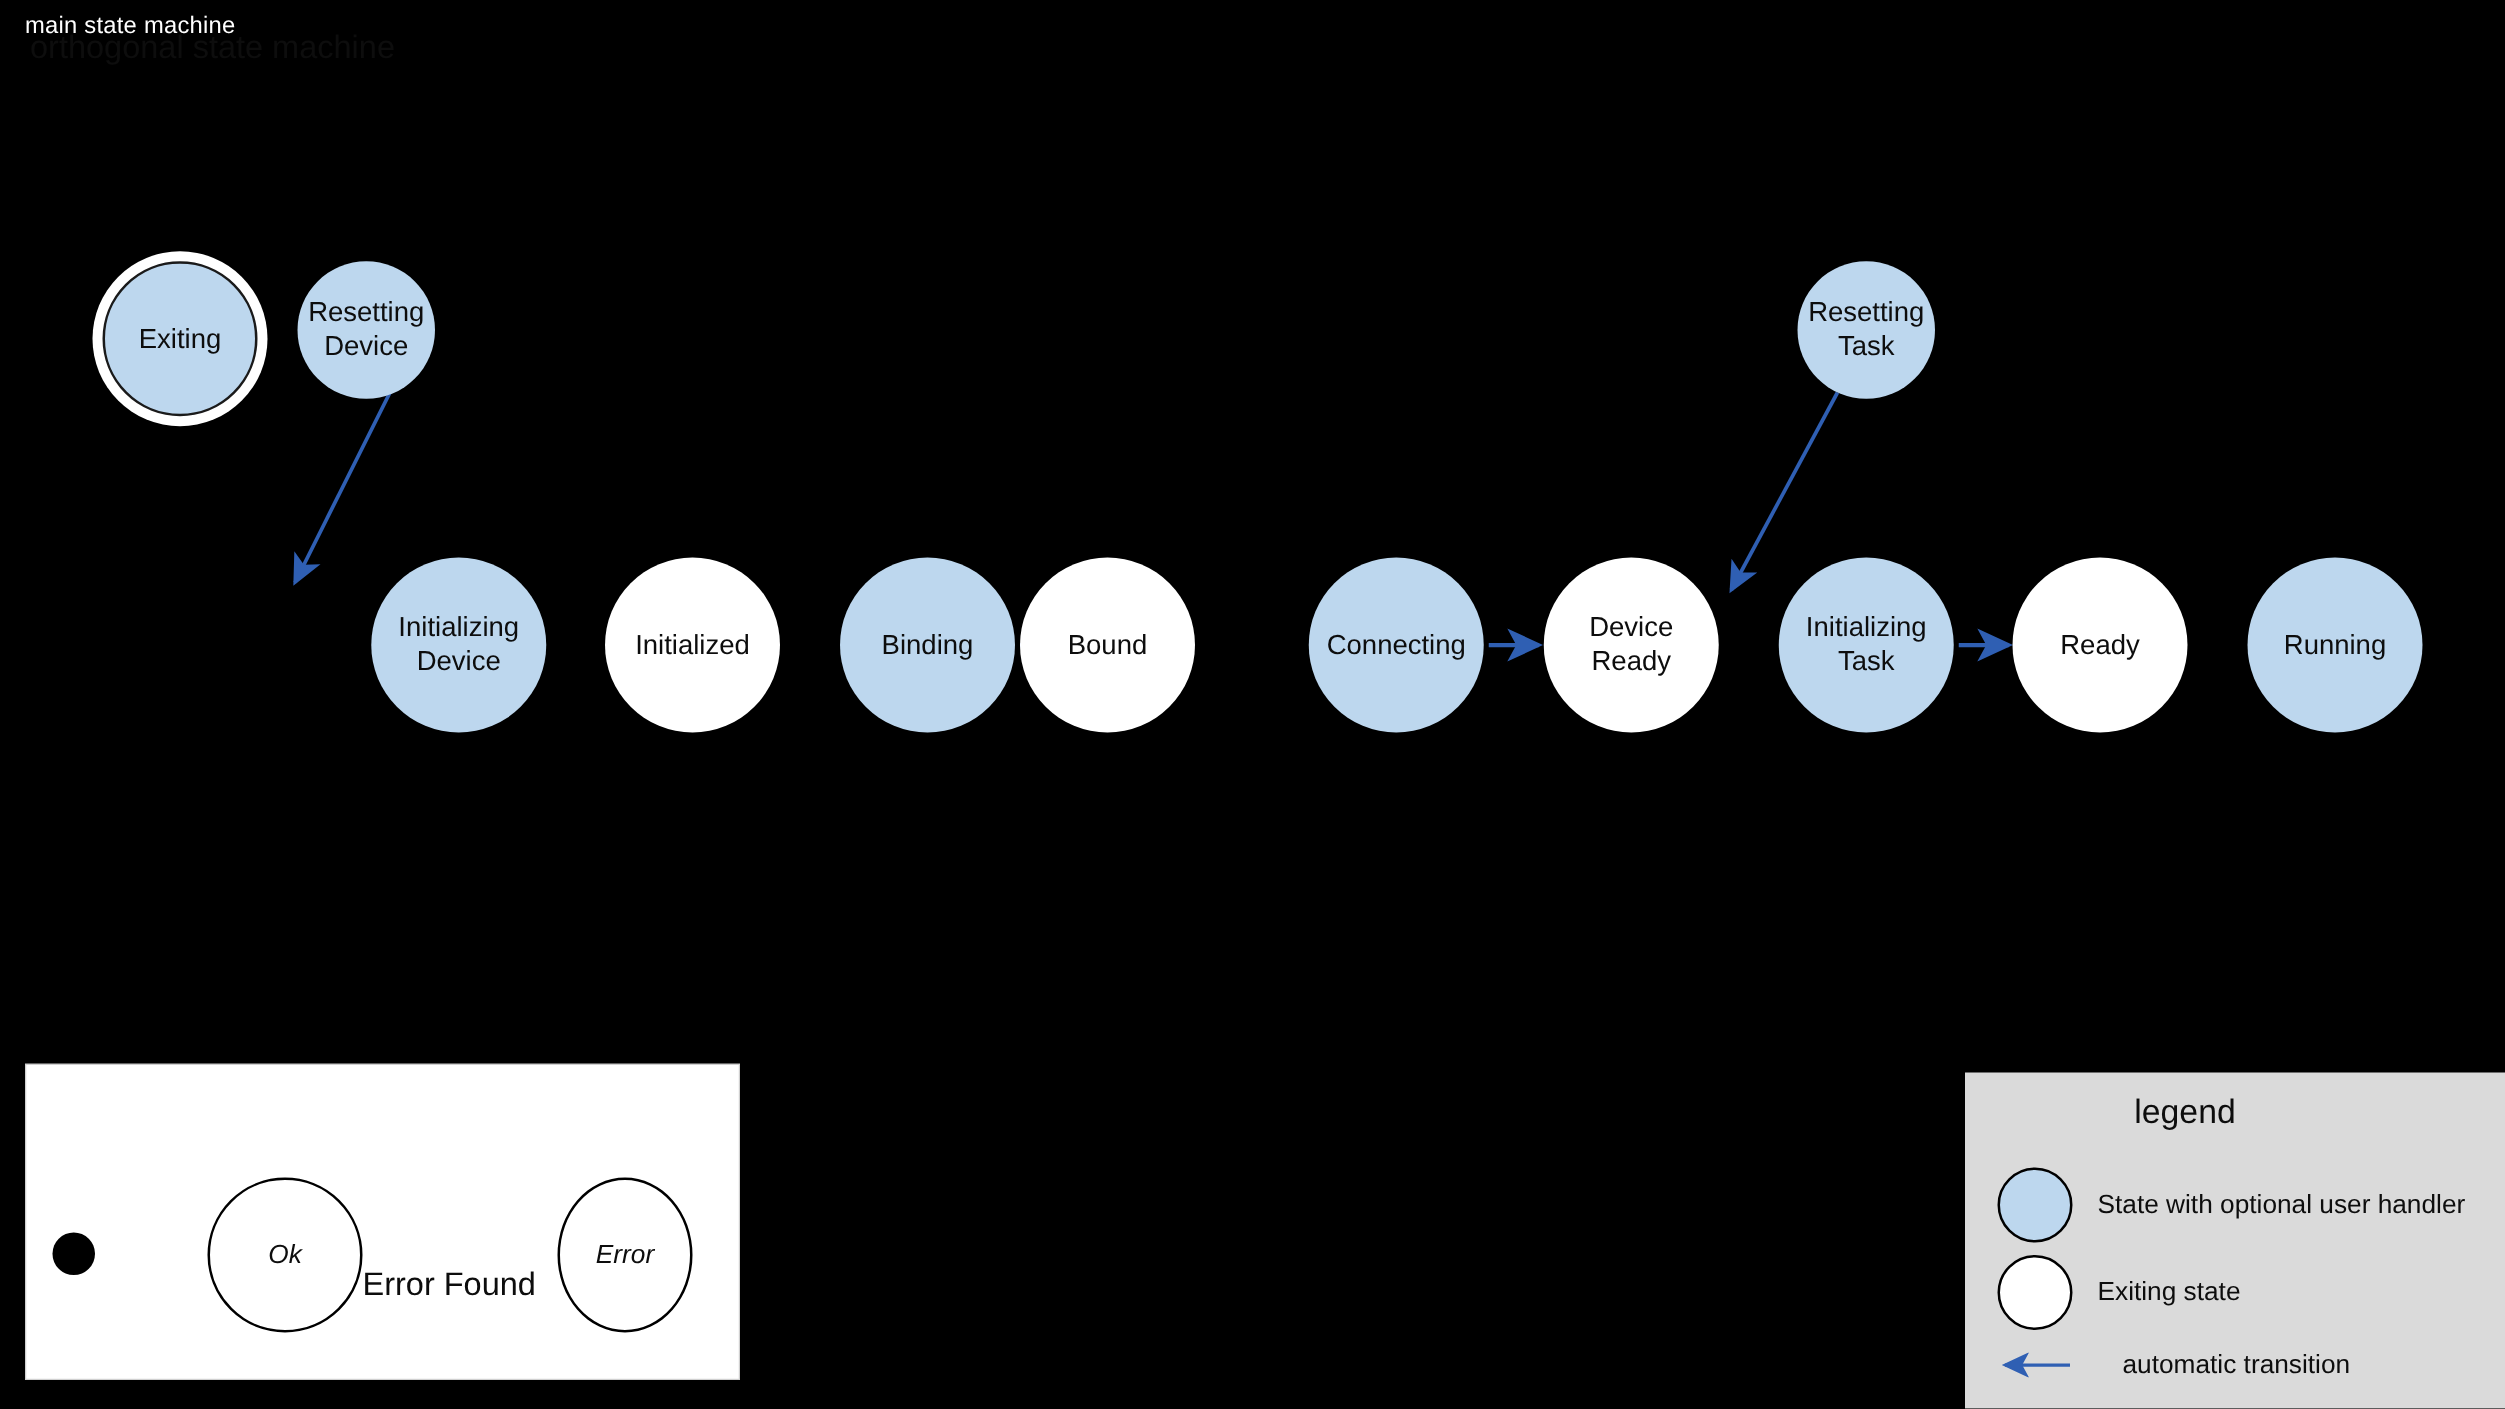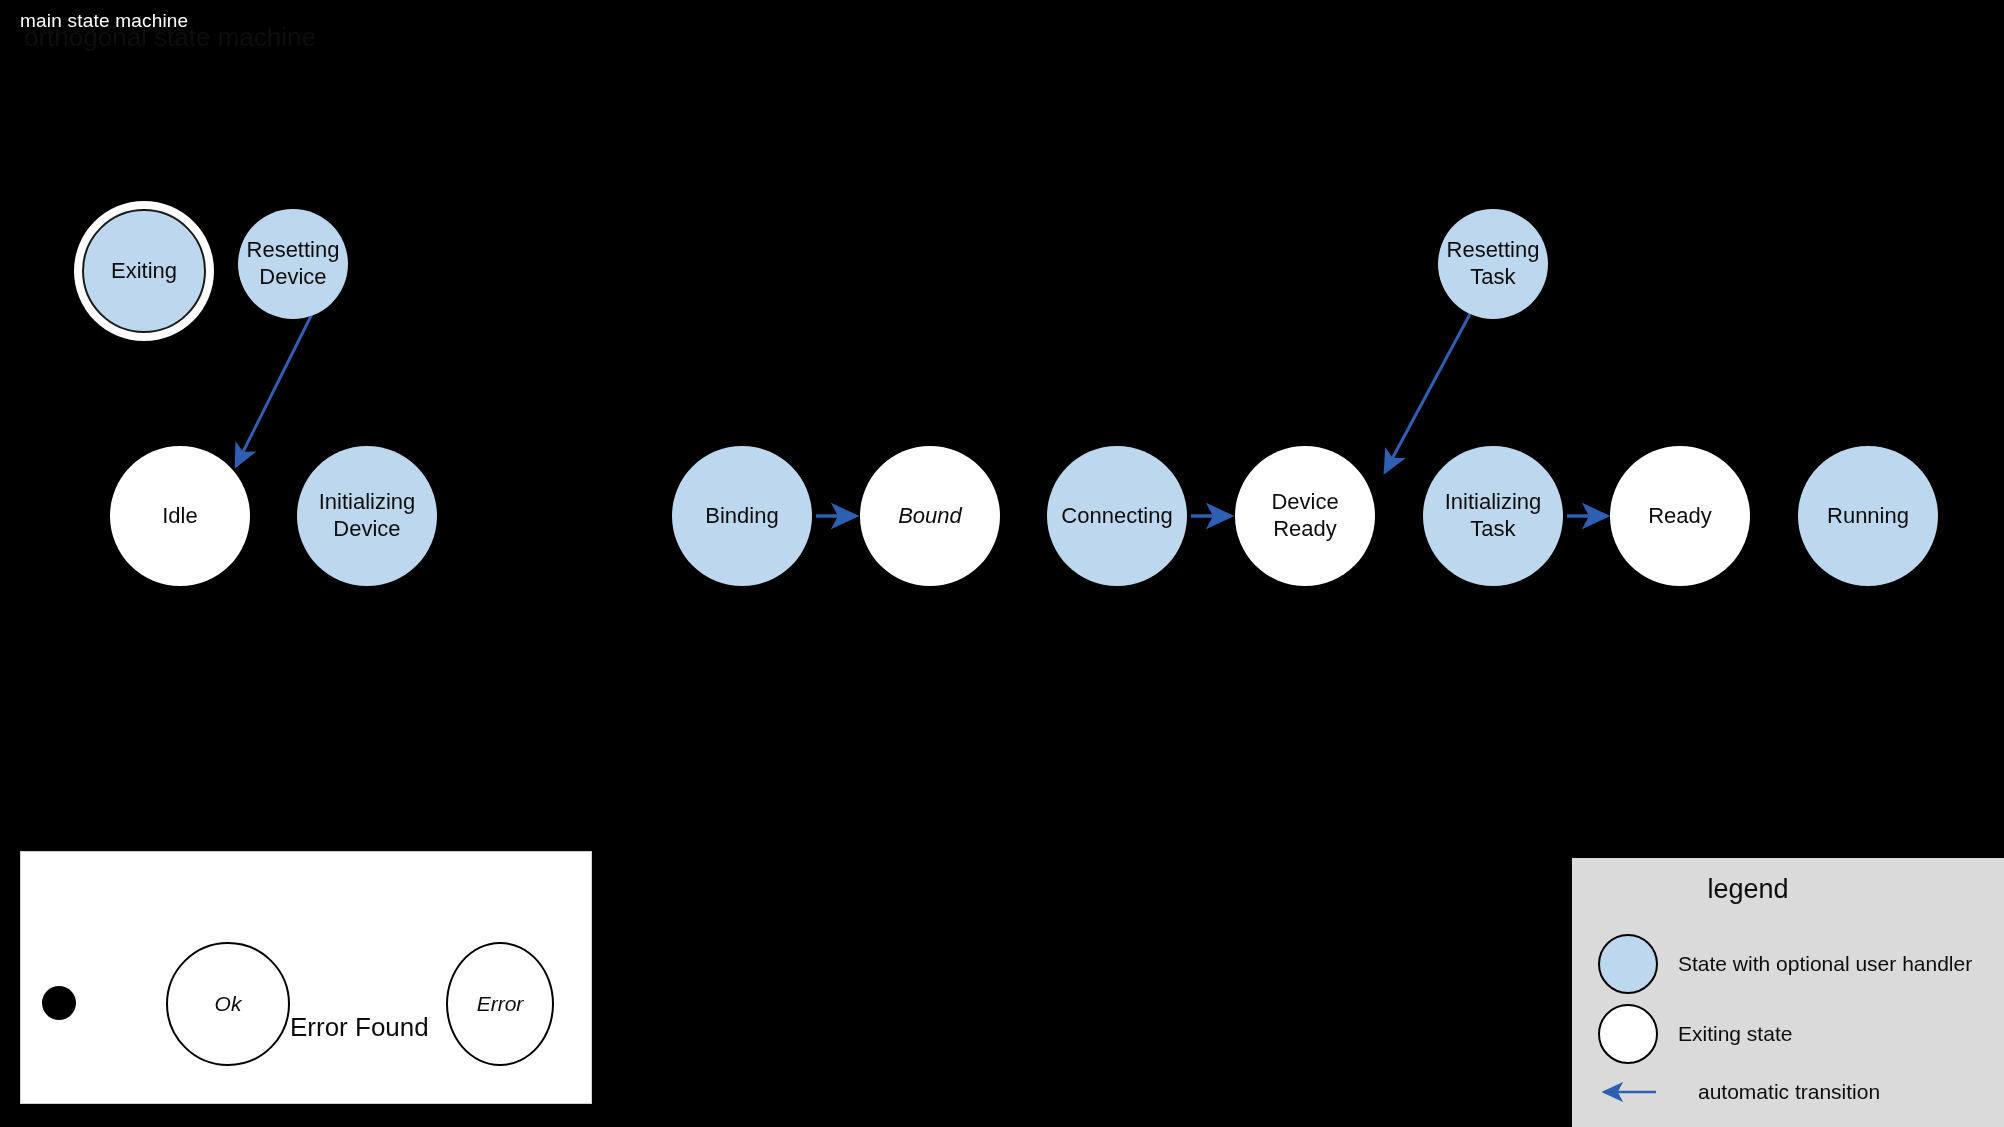--- a/index.html
+++ b/index.html
@@ -199,37 +199,37 @@
     </span>
   </div>
 
   <div class="node handler" style="left:1438px; top:209px; width:110px; height:110px;">
     <span class="lbl">
       <span>Resetting</span><br>
       <span>Task</span>
     </span>
   </div>
 
-  <div class="node idling" style="left:110px; top:446px; width:140px; height:140px;">
-    <span class="lbl">Idle</span>
-  </div>
 
   <div class="node handler" style="left:297px; top:446px; width:140px; height:140px;">
     <span class="lbl">
       <span>Initializing</span><br>
       <span>Device</span>
     </span>
   </div>
 
+  <div class="node idling" style="left:484px; top:446px; width:140px; height:140px;">
+    <span class="lbl">Initialized</span>
+  </div>
 
   <div class="node handler" style="left:672px; top:446px; width:140px; height:140px;">
     <span class="lbl">Binding</span>
   </div>
 
-  <div class="node idling" style="left:860px; top:446px; width:140px; height:140px;font-style:italic;">
+  <div class="node idling" style="left:816px; top:446px; width:140px; height:140px;">
     <span class="lbl">Bound</span>
   </div>
 
   <div class="node handler" style="left:1047px; top:446px; width:140px; height:140px;">
     <span class="lbl">Connecting</span>
   </div>
 
   <div class="node idling" style="left:1235px; top:446px; width:140px; height:140px;">
     <span class="lbl">
       <span>Device</span><br>

